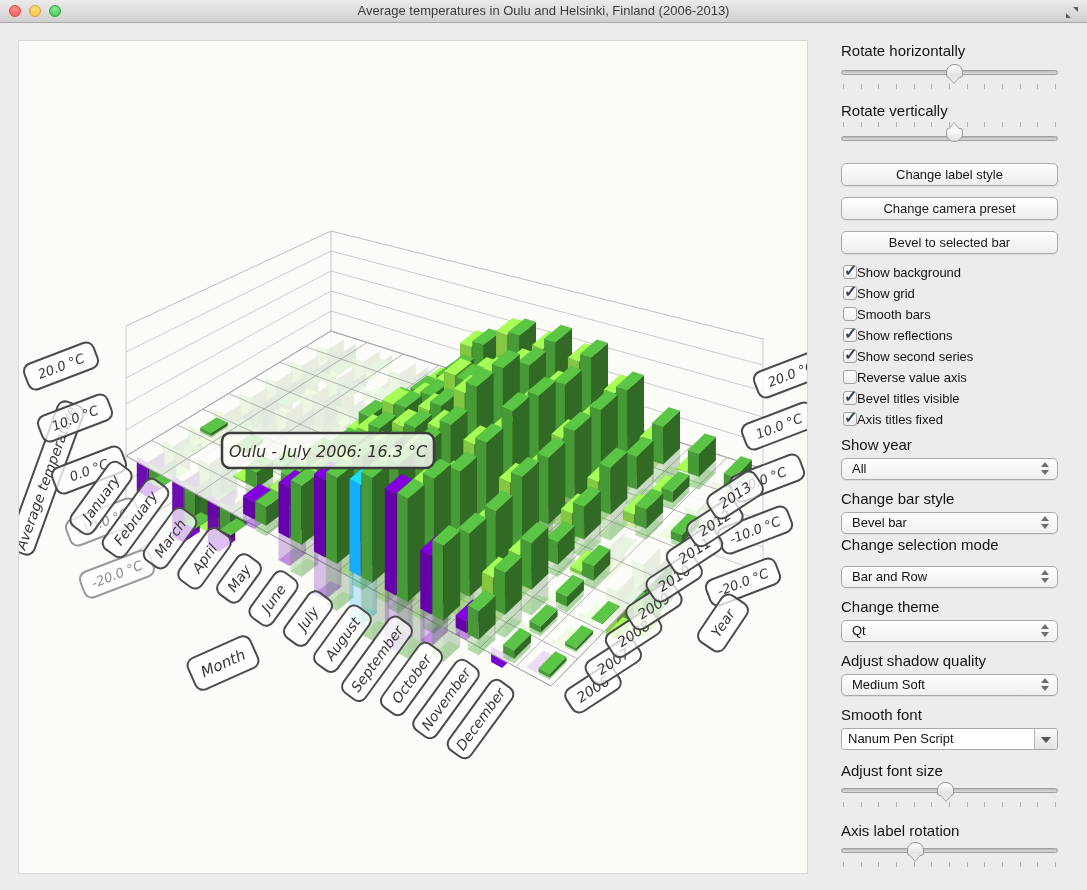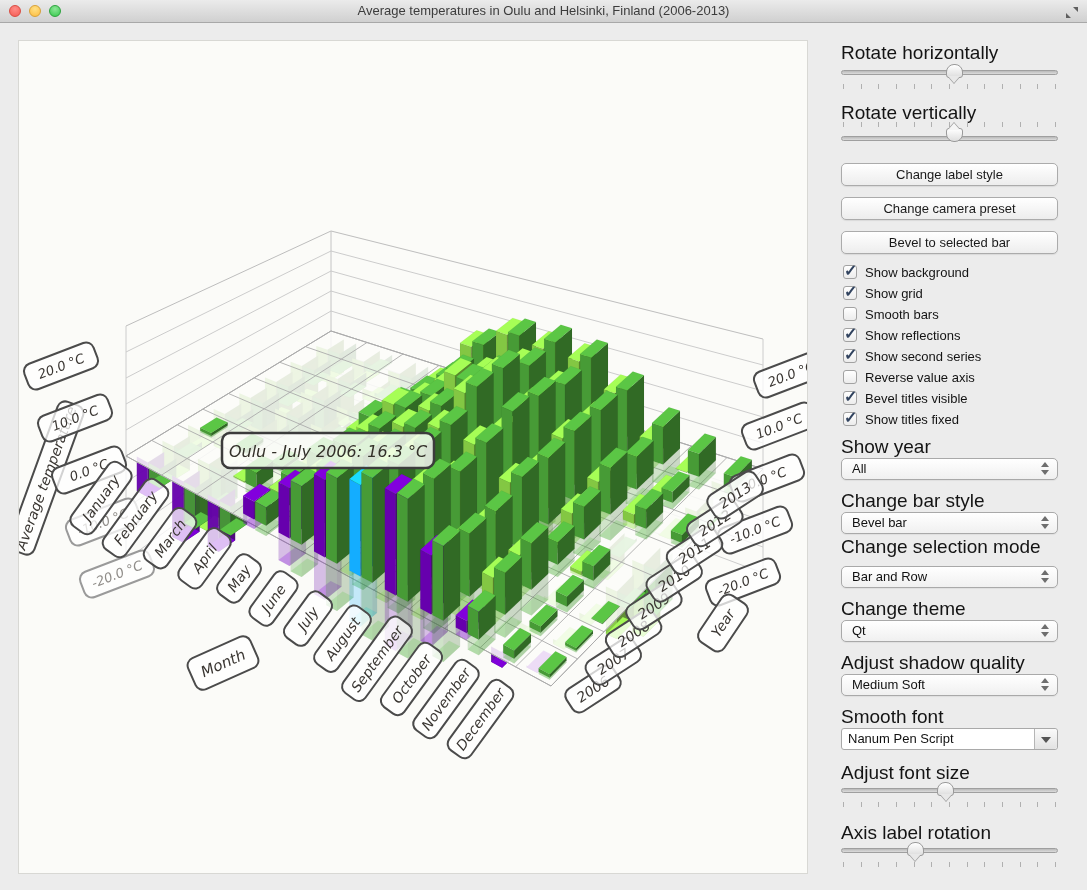--- a/index.html
+++ b/index.html
@@ -6,39 +6,39 @@
   .win{position:relative;width:1087px;height:890px;background:#ececec;font-family:"Liberation Sans",sans-serif;overflow:hidden;box-shadow:0 10px 30px rgba(0,0,0,.5);}
   .titlebar{position:absolute;left:0;top:0;width:100%;height:22px;background:linear-gradient(#ebebeb,#d0d0d0);border-bottom:1px solid #a8a8a8;}
   .tl{position:absolute;top:5px;width:12px;height:12px;border-radius:50%;}
   .tl.red{left:9px;background:radial-gradient(circle at 50% 30%,#ff8c87,#f45a52);border:1px solid #d94c42;box-sizing:border-box;}
   .tl.yellow{left:29px;background:radial-gradient(circle at 50% 30%,#ffe084,#fdbc40);border:1px solid #d8a137;box-sizing:border-box;}
   .tl.green{left:49px;background:radial-gradient(circle at 50% 30%,#8ee698,#34c84a);border:1px solid #2ca33d;box-sizing:border-box;}
   .title{position:absolute;left:0;right:0;top:3px;text-align:center;font-size:13px;color:#3c3c3c;font-weight:500;}
   .fsicon{position:absolute;right:8px;top:5px;}
   .viewport{position:absolute;left:18px;top:40px;width:788px;height:832px;background:#fbfbf8;border:1px solid #d8d8d4;box-sizing:content-box;overflow:hidden;}
   .panel{position:absolute;left:841px;top:0;width:217px;height:890px;}
-  .plabel{position:absolute;left:0;width:217px;font-size:19px;color:#141414;font-weight:500;}
+  .plabel{position:absolute;left:0;width:217px;font-size:15px;color:#141414;font-weight:500;}
   .slider{position:absolute;left:0;width:217px;height:34px;}
   .groove{position:absolute;left:0;right:0;height:5px;border-radius:3px;background:linear-gradient(#b9b9b9,#dcdcdc);border:1px solid #9f9f9f;box-sizing:border-box;}
   .slider.tb .groove{top:6px;}
   .slider.ta .groove{top:16px;}
   .ticks{position:absolute;left:2px;right:2px;display:flex;justify-content:space-between;}
   .slider.tb .ticks{top:20px;}
   .slider.ta .ticks{top:2px;}
   .tick{width:1px;height:5px;background:#b0b0b0;}
   .handle{position:absolute;width:17px;height:14px;background:linear-gradient(#ffffff,#dedede);border:1px solid #9a9a9a;box-sizing:border-box;z-index:2;}
   .slider.tb .handle{top:0;border-radius:8px 8px 3px 3px;}
   .slider.tb .handle::after{content:'';position:absolute;left:1.5px;top:11px;border-left:6px solid transparent;border-right:6px solid transparent;border-top:7px solid #e8e8e8;filter:drop-shadow(0 1px 0 #9a9a9a);}
   .slider.ta .handle{top:8px;border-radius:3px 3px 8px 8px;}
   .slider.ta .handle::before{content:'';position:absolute;left:1.5px;bottom:11px;border-left:6px solid transparent;border-right:6px solid transparent;border-bottom:7px solid #f5f5f5;filter:drop-shadow(0 -1px 0 #9a9a9a);}
   .btn{position:absolute;left:0;width:217px;height:23px;border-radius:5px;border:1px solid #ababab;background:linear-gradient(#ffffff,#ededed);box-sizing:border-box;font-size:13px;font-weight:500;color:#1a1a1a;text-align:center;line-height:21px;box-shadow:0 1px 1px rgba(0,0,0,.08);}
   .cbrow{position:absolute;left:2px;height:18px;display:flex;align-items:center;}
   .cbbox{width:14px;height:14px;border-radius:3px;border:1px solid #a2a2a2;background:linear-gradient(#ffffff,#ececec);box-sizing:border-box;position:relative;}
   .cbbox.on::after{content:'✓';position:absolute;left:0px;top:-5px;font-size:16px;font-weight:bold;color:#31435f;}
-  .cblabel{margin-left:8px;font-size:13px;font-weight:500;color:#141414;}
+  .cblabel{margin-left:0;font-size:13px;font-weight:500;color:#141414;}
   .sel{position:absolute;left:0;width:217px;height:22px;border-radius:5px;border:1px solid #a9a9a9;background:linear-gradient(#ffffff,#f0f0f0);box-sizing:border-box;font-size:13px;font-weight:500;color:#111;line-height:20px;padding-left:10px;box-shadow:0 1px 1px rgba(0,0,0,.06);}
   .updown{position:absolute;right:7px;top:3px;width:9px;}
   .updown .u{width:0;height:0;border-left:4.5px solid transparent;border-right:4.5px solid transparent;border-bottom:5px solid #6e6e6e;margin-bottom:3px;}
   .updown .d{width:0;height:0;border-left:4.5px solid transparent;border-right:4.5px solid transparent;border-top:5px solid #6e6e6e;}
   .combo{position:absolute;left:0;width:217px;height:22px;border-radius:3px;border:1px solid #a9a9a9;background:#ffffff;box-sizing:border-box;font-size:13px;font-weight:500;color:#111;line-height:20px;padding-left:6px;}
   .combo .arrbtn{position:absolute;right:0;top:0;width:22px;height:20px;border-left:1px solid #b5b5b5;background:linear-gradient(#fafafa,#e2e2e2);border-radius:0 3px 3px 0;}
   .combo .arrbtn::after{content:'';position:absolute;left:6px;top:8px;border-left:5px solid transparent;border-right:5px solid transparent;border-top:6px solid #555;}
 </style>
 </head>
 <body>
@@ -1290,21 +1290,21 @@
     <div class="cbrow" style="top:368px">
       <div class="cbbox"></div>
       <div class="cblabel">Reverse value axis</div>
     </div>
     <div class="cbrow" style="top:389px">
       <div class="cbbox on"></div>
       <div class="cblabel">Bevel titles visible</div>
     </div>
     <div class="cbrow" style="top:410px">
       <div class="cbbox on"></div>
-      <div class="cblabel">Show titles fixed</div>
+      <div class="cblabel">Axis titles fixed</div>
     </div>
 
     <div class="plabel" style="top:436px">Show year</div>
     <div class="sel" style="top:458px">
       <span>All</span>
       <div class="updown">
           <div class="u"></div>
           <div class="d"></div>
         </div>
     </div>

